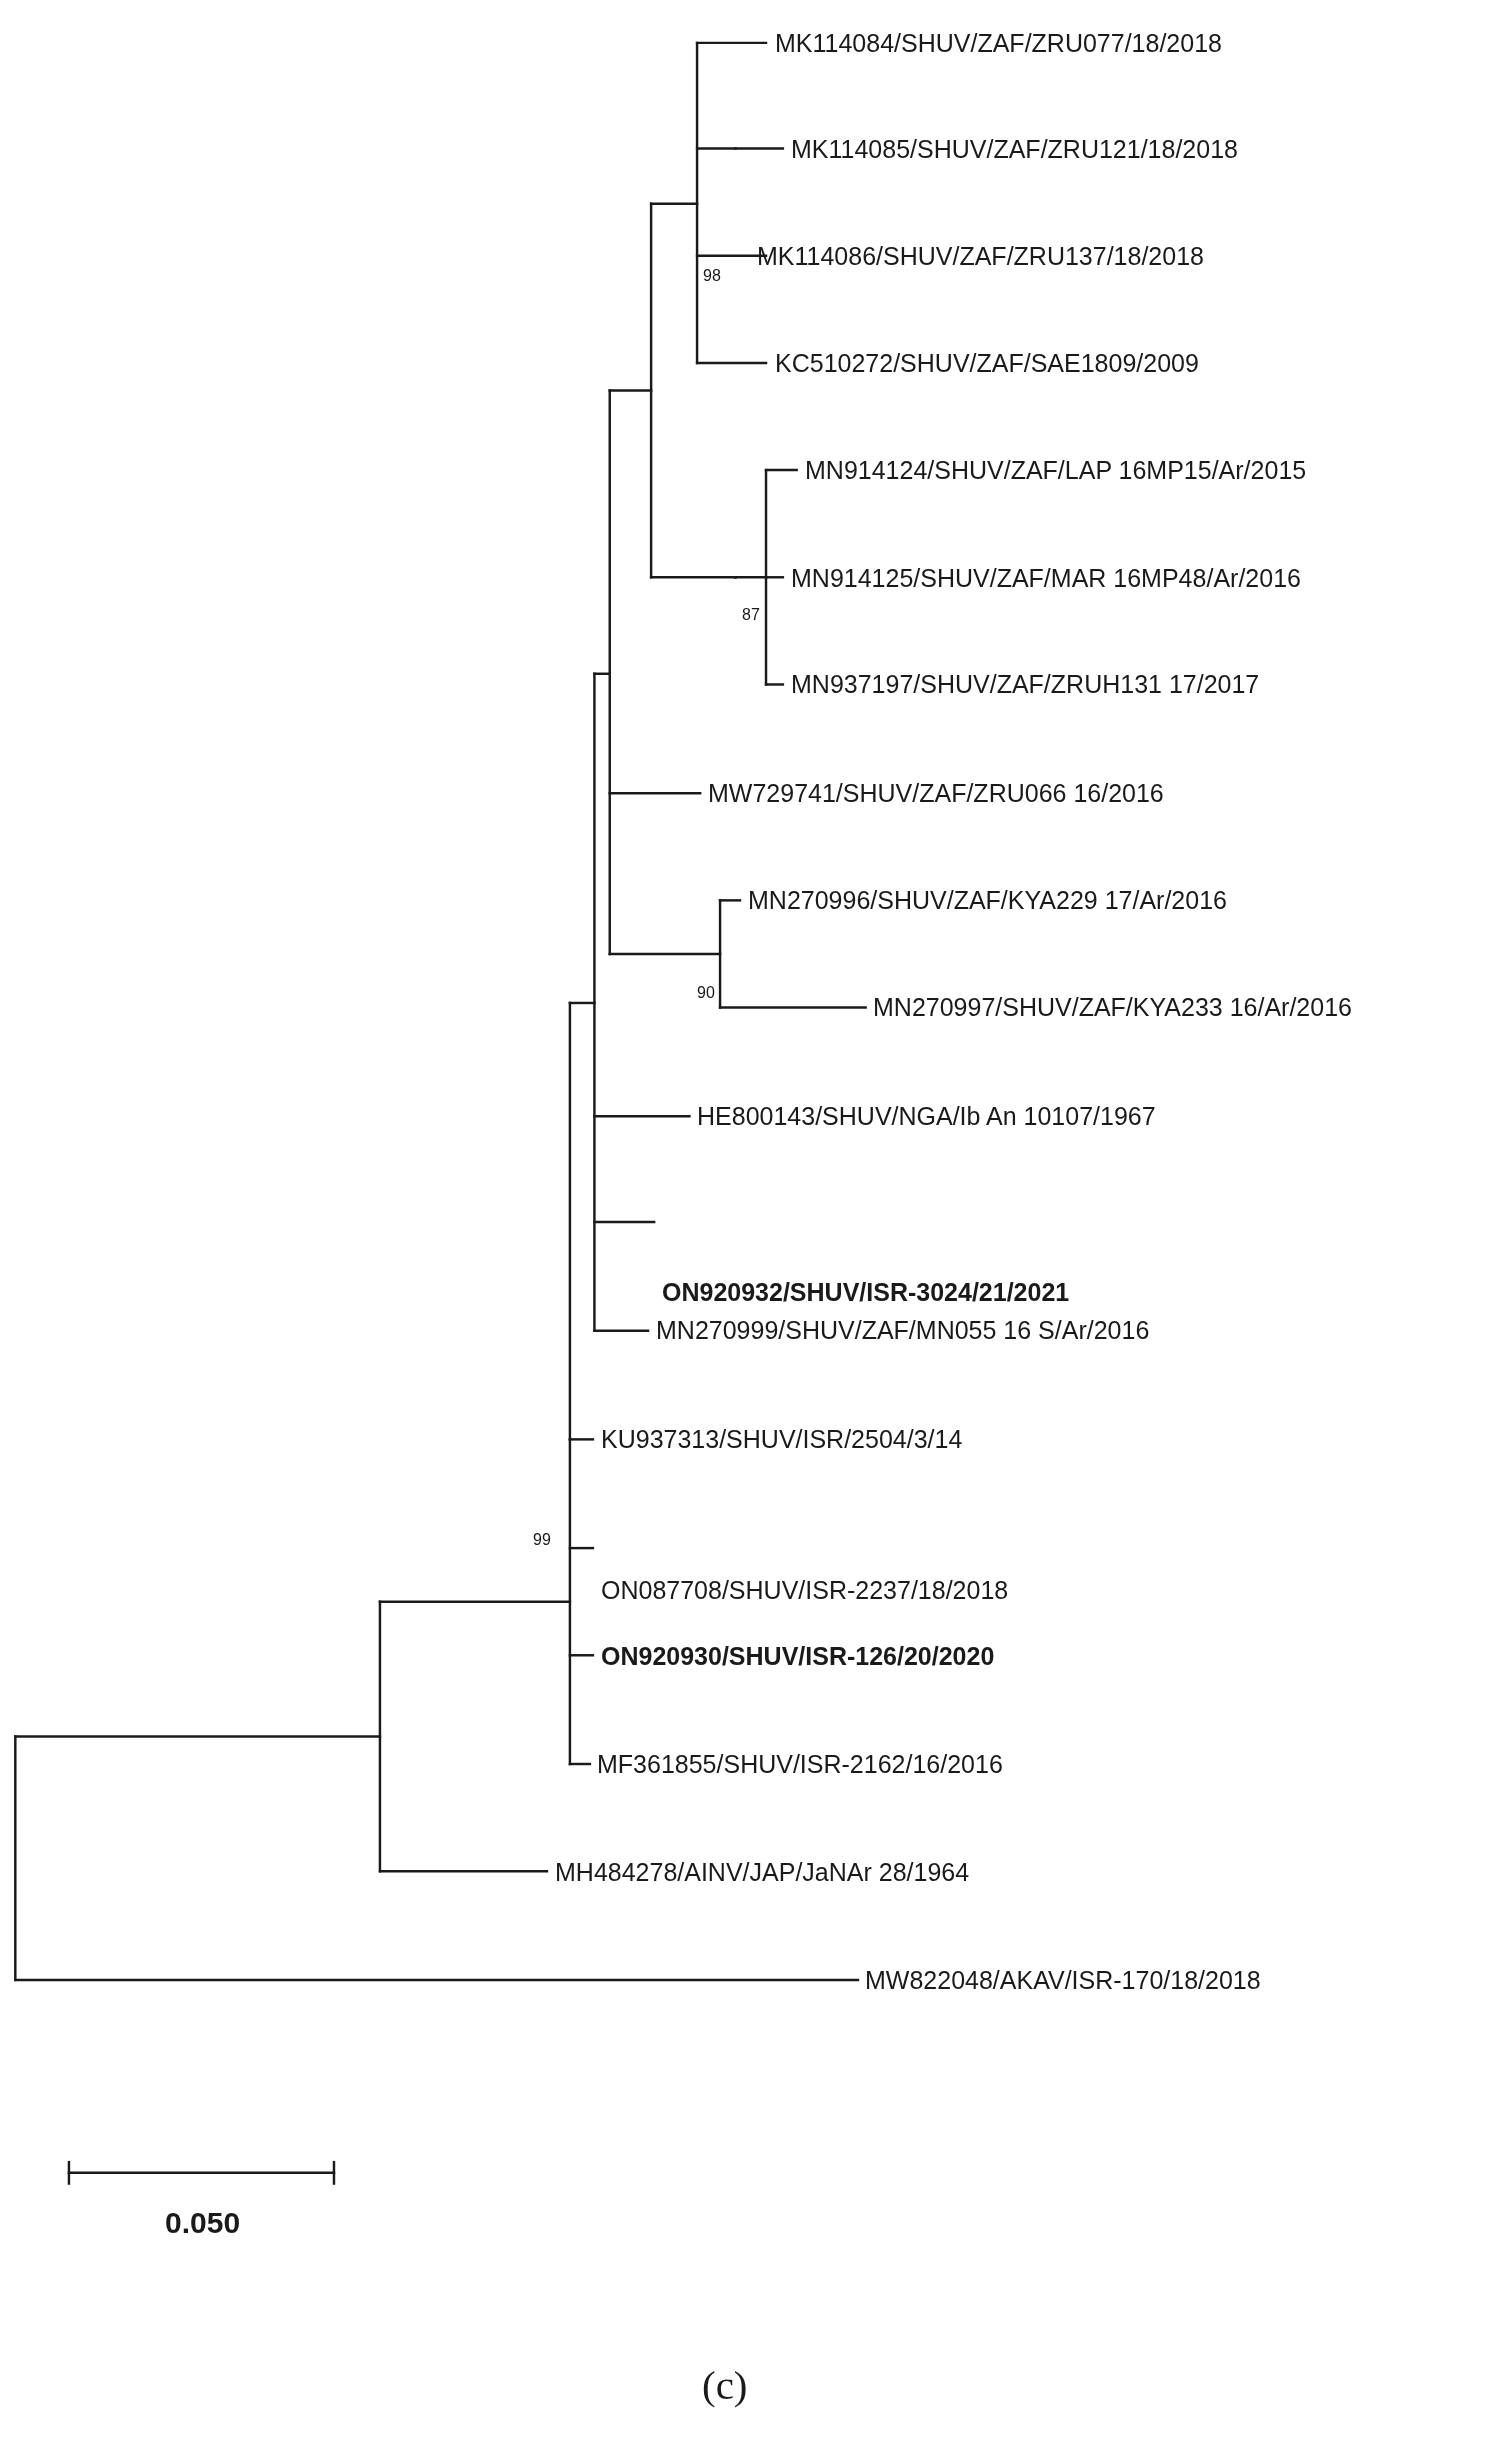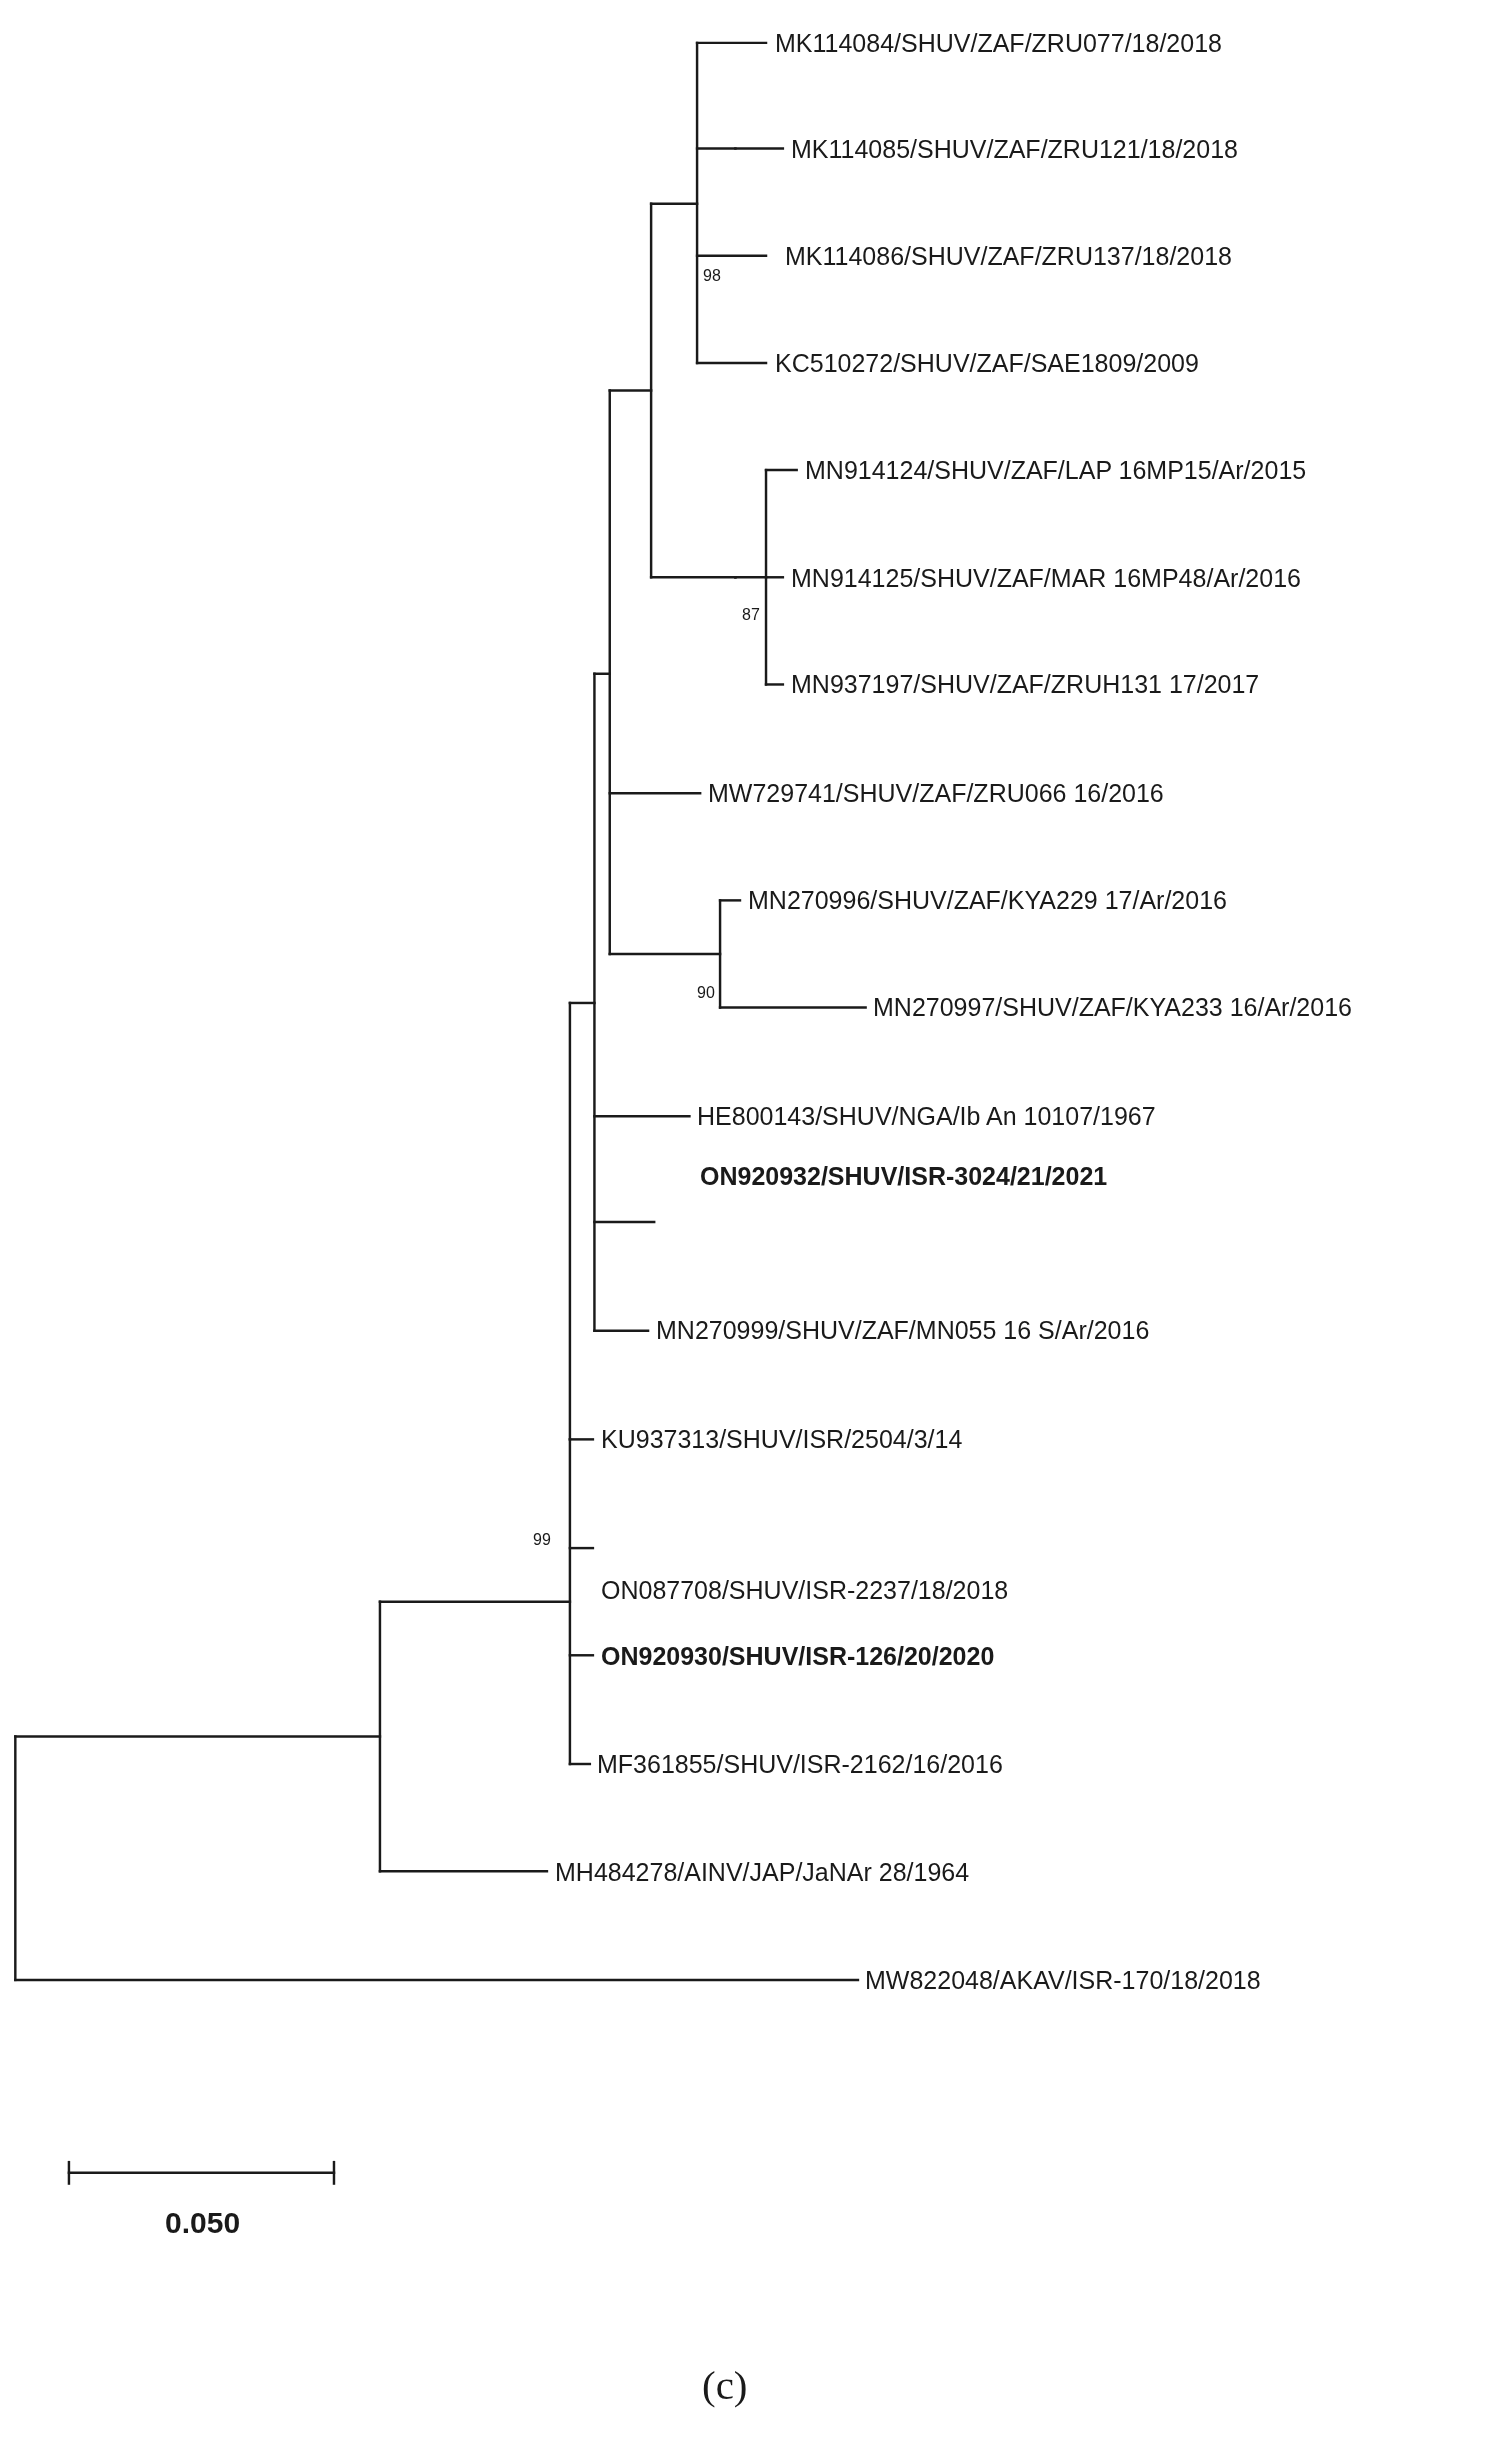--- a/index.html
+++ b/index.html
@@ -133,30 +133,30 @@
       <line x1="10" y1="1134" x2="10" y2="1293"></line>
 
       <line x1="45" y1="1419" x2="218" y2="1419"></line>
       <line x1="45" y1="1412" x2="45" y2="1426"></line>
       <line x1="218" y1="1412" x2="218" y2="1426"></line>
     </g>
   </svg>
 
   <div class="taxon-label" style="left:775px; top:43px;">MK114084/SHUV/ZAF/ZRU077/18/2018</div>
   <div class="taxon-label" style="left:791px; top:149px;">MK114085/SHUV/ZAF/ZRU121/18/2018</div>
-  <div class="taxon-label" style="left:785px; top:256px;">MK114086/SHUV/ZAF/ZRU137/18/2018</div>
+  <div class="taxon-label" style="left:757px; top:256px;">MK114086/SHUV/ZAF/ZRU137/18/2018</div>
   <div class="taxon-label" style="left:775px; top:363px;">KC510272/SHUV/ZAF/SAE1809/2009</div>
   <div class="taxon-label" style="left:805px; top:470px;">MN914124/SHUV/ZAF/LAP 16MP15/Ar/2015</div>
   <div class="taxon-label" style="left:791px; top:578px;">MN914125/SHUV/ZAF/MAR 16MP48/Ar/2016</div>
   <div class="taxon-label" style="left:791px; top:684px;text-align:center;">MN937197/SHUV/ZAF/ZRUH131 17/2017</div>
   <div class="taxon-label" style="left:708px; top:793px;">MW729741/SHUV/ZAF/ZRU066 16/2016</div>
   <div class="taxon-label" style="left:748px; top:900px;">MN270996/SHUV/ZAF/KYA229 17/Ar/2016</div>
   <div class="taxon-label" style="left:873px; top:1007px;">MN270997/SHUV/ZAF/KYA233 16/Ar/2016</div>
   <div class="taxon-label" style="left:697px; top:1116px;">HE800143/SHUV/NGA/Ib An 10107/1967</div>
-  <div class="taxon-label bold" style="left:662px; top:1176px;margin-left:38px;">ON920932/SHUV/ISR-3024/21/2021</div>
+  <div class="taxon-label bold" style="left:662px; top:1292px;">ON920932/SHUV/ISR-3024/21/2021</div>
   <div class="taxon-label" style="left:656px; top:1330px;">MN270999/SHUV/ZAF/MN055 16 S/Ar/2016</div>
   <div class="taxon-label" style="left:601px; top:1439px;">KU937313/SHUV/ISR/2504/3/14</div>
   <div class="taxon-label" style="left:601px; top:1548px;margin-top:42px;">ON087708/SHUV/ISR-2237/18/2018</div>
   <div class="taxon-label bold" style="left:601px; top:1656px;">ON920930/SHUV/ISR-126/20/2020</div>
   <div class="taxon-label" style="left:597px; top:1764px;">MF361855/SHUV/ISR-2162/16/2016</div>
   <div class="taxon-label" style="left:555px; top:1872px;">MH484278/AINV/JAP/JaNAr 28/1964</div>
   <div class="taxon-label" style="left:865px; top:1980px;">MW822048/AKAV/ISR-170/18/2018</div>
 
   <div class="support-label" style="left:703px; top:276px;">98</div>
   <div class="support-label" style="left:742px; top:615px;">87</div>

